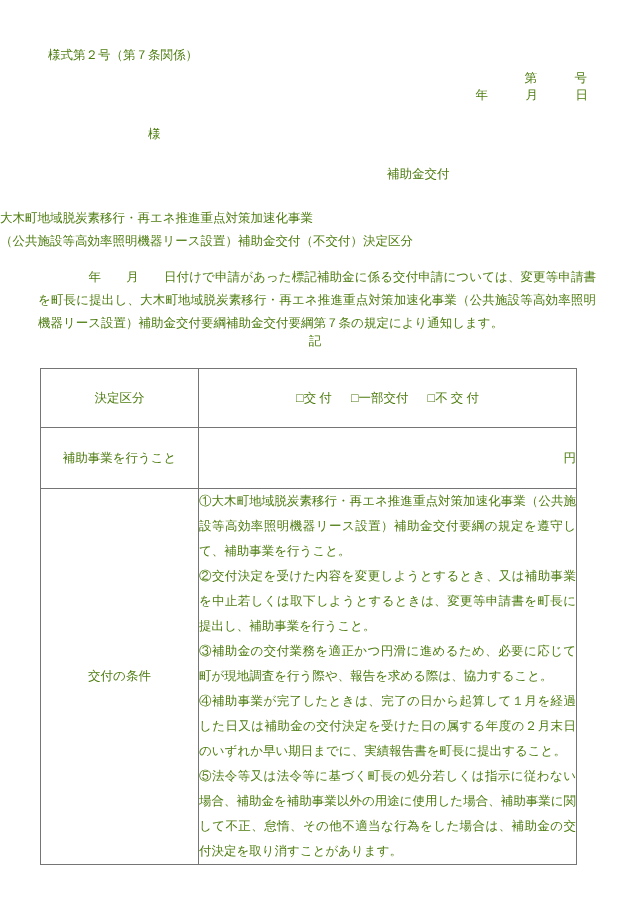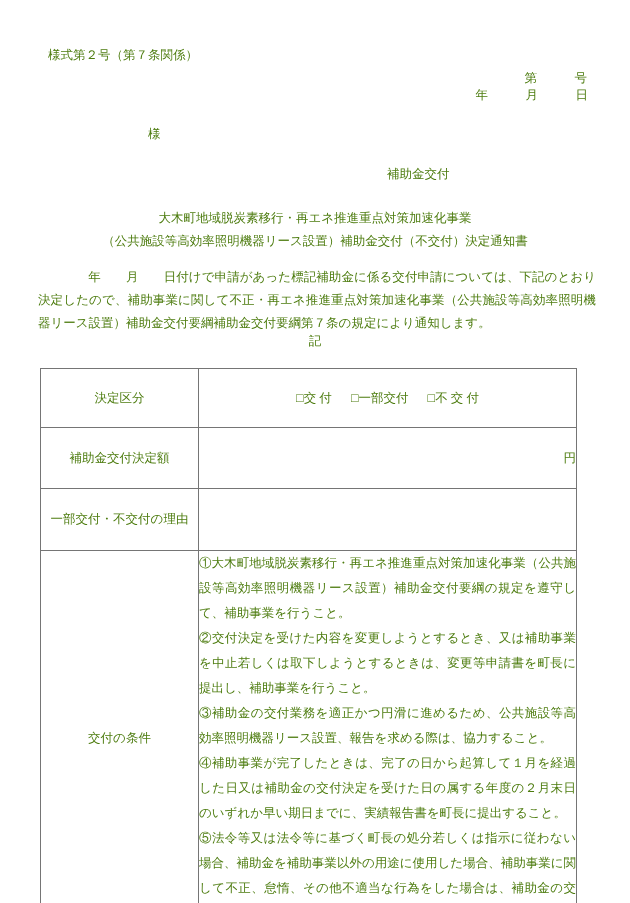--- a/index.html
+++ b/index.html
@@ -13,21 +13,21 @@
     color: #4d7c0f;
     font-size: 12.5px;
     overflow: hidden;
   }
   .form-label   { position: absolute; left: 48px;  top: 47px; }
   .number-line  { position: absolute; right: 43px; top: 70px; text-align: left; }
   .date-line    { position: absolute; right: 42px; top: 87px; text-align: center; }
   .addressee    { position: absolute; left: 148px; top: 126px; }
   .sender       { position: absolute; left: 387px; top: 166px; }
   .title-block  { position: absolute; left: 0; top: 207px; width: 630px;
-                  text-align: center; line-height: 23px; }
+                  line-height: 23px; }
   .body-par     { position: absolute; left: 38px; top: 266px; width: 558px;
                   line-height: 23px; text-align: justify; }
   .record-mark  { position: absolute; left: 38px; top: 333px; width: 554px;
                   text-align: center; }
   table.decision-table {
     position: absolute; left: 40px; top: 368px;
     width: 536px; border-collapse: collapse;
     table-layout: fixed;
   }
   table.decision-table td {
@@ -69,56 +69,52 @@
 <div class="page">
 
   <div class="form-label">様式第２号（第７条関係）</div>
   <div class="number-line">第　　　号</div>
   <div class="date-line">年　　　月　　　日</div>
   <div class="addressee">様</div>
   <div class="sender">補助金交付</div>
 
   <div class="title-block">
     <div>大木町地域脱炭素移行・再エネ推進重点対策加速化事業</div>
-    <div>（公共施設等高効率照明機器リース設置）補助金交付（不交付）決定通知書</div>
+    <div>（公共施設等高効率照明機器リース設置）補助金交付（不交付）決定区分</div>
   </div>
 
-  <div class="body-par">　　　　年　　月　　日付けで申請があった標記補助金に係る交付申請については、下記のとおり決定したので、補助事業に関して不正・再エネ推進重点対策加速化事業（公共施設等高効率照明機器リース設置）補助金交付要綱補助金交付要綱第７条の規定により通知します。</div>
+  <div class="body-par">　　　　年　　月　　日付けで申請があった標記補助金に係る交付申請については、変更等申請書を町長に提出し、大木町地域脱炭素移行・再エネ推進重点対策加速化事業（公共施設等高効率照明機器リース設置）補助金交付要綱補助金交付要綱第７条の規定により通知します。</div>
   <div class="record-mark">記</div>
 
   <table class="decision-table">
     <colgroup>
         <col class="c1">
         <col class="c2">
       </colgroup>
     <tbody>
         <tr class="r1">
       <td class="label-cell">決定区分</td>
       <td class="options-cell">
         <span class="option">□交 付</span>
         <span class="option">□一部交付</span>
         <span class="option">□不 交 付</span>
       </td>
     </tr>
     <tr class="r2">
-      <td class="label-cell">補助金交付決定額</td>
+      <td class="label-cell">補助事業を行うこと</td>
       <td class="amount-cell">
         <span>円</span>
       </td>
-    </tr>
-    <tr class="r3">
-      <td class="label-cell">一部交付・不交付の理由</td>
-      <td class="empty-cell"></td>
     </tr>
     <tr class="r4">
       <td class="label-cell">交付の条件</td>
       <td class="conditions-cell">
             <div>①大木町地域脱炭素移行・再エネ推進重点対策加速化事業（公共施設等高効率照明機器リース設置）補助金交付要綱の規定を遵守して、補助事業を行うこと。</div>
             <div>②交付決定を受けた内容を変更しようとするとき、又は補助事業を中止若しくは取下しようとするときは、変更等申請書を町長に提出し、補助事業を行うこと。</div>
-            <div>③補助金の交付業務を適正かつ円滑に進めるため、公共施設等高効率照明機器リース設置、報告を求める際は、協力すること。</div>
+            <div>③補助金の交付業務を適正かつ円滑に進めるため、必要に応じて町が現地調査を行う際や、報告を求める際は、協力すること。</div>
             <div>④補助事業が完了したときは、完了の日から起算して１月を経過した日又は補助金の交付決定を受けた日の属する年度の２月末日のいずれか早い期日までに、実績報告書を町長に提出すること。</div>
             <div>⑤法令等又は法令等に基づく町長の処分若しくは指示に従わない場合、補助金を補助事業以外の用途に使用した場合、補助事業に関して不正、怠惰、その他不適当な行為をした場合は、補助金の交付決定を取り消すことがあります。</div>
           </td>
     </tr>
   </tbody>
     </table>
 
 </div>
 
 </body></html>

